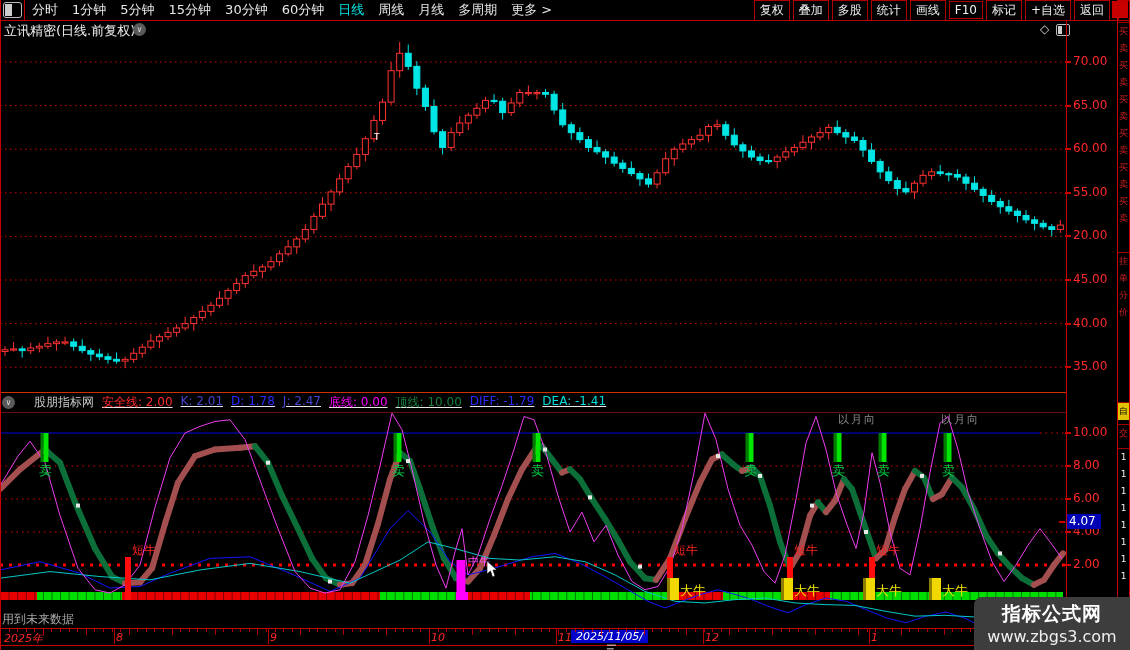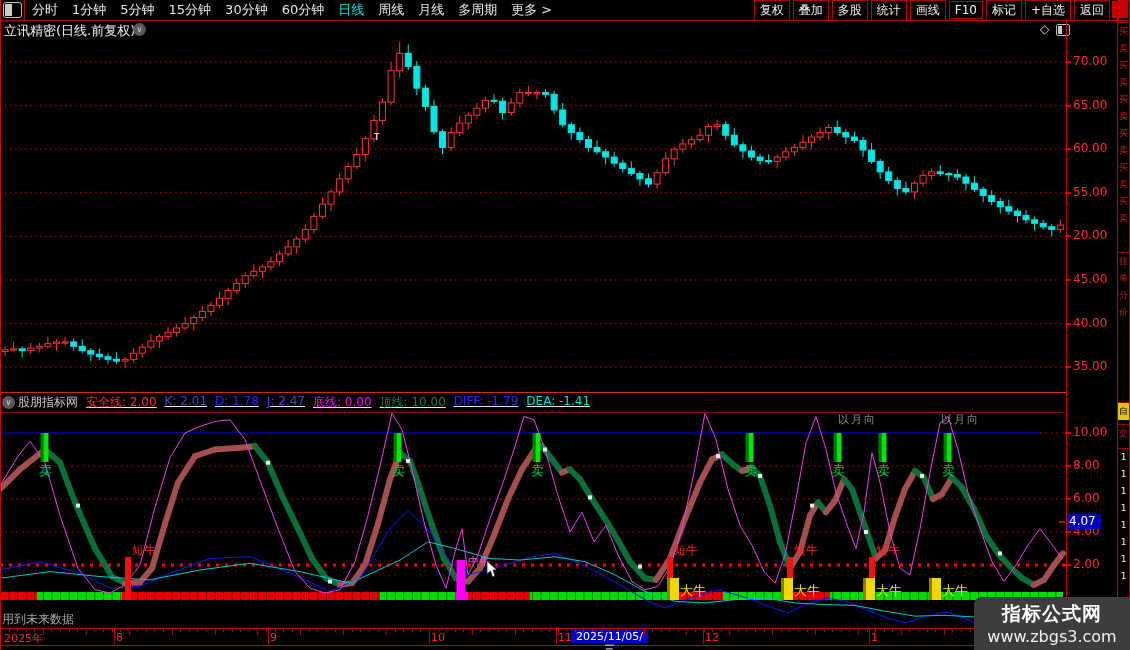--- a/index.html
+++ b/index.html
@@ -27,24 +27,24 @@
   #split-ic{left:1056px;top:3px;width:12px;height:10px;border:1px solid #bbb;border-radius:2px;}
   #split-ic i{position:absolute;left:1px;top:1px;width:4px;height:8px;background:#ccc;}
   
   .vline{width:1px;background:#c80000;}
   .hline{height:1px;background:#c80000;}
   
   .ylab{position:absolute;left:1073px;width:48px;font-size:12px;color:#ff2a2a;}
   .ylab:before{content:"";position:absolute;left:-8px;top:7px;width:6px;height:2px;background:#d40000;}
   
   #ind-header{left:0;top:393px;width:1066px;height:19px;display:flex;align-items:center;font-size:12px;}
-  #ind-src{color:#c8c8c8;margin-left:3px;margin-right:8px;white-space:nowrap;}
+  #ind-src{color:#c8c8c8;margin-left:19px;margin-right:8px;white-space:nowrap;}
   #ind-fields{display:flex;gap:8px;white-space:nowrap;text-decoration:underline;}
   
-  #x-axis{left:0;top:628px;width:1066px;height:16px;border-top:1px solid #c80000;border-bottom:1px solid #c80000;}
+  #x-axis{left:0;top:628px;width:1066px;height:16px;border-top:1px solid #c80000;border-bottom:1px solid #c80000;font-style:italic;}
   .xtick{position:absolute;top:0;width:1px;background:#b40000;}
   .month-lab{position:absolute;top:2px;font-size:11px;color:#ff2626;}
   #year-lab{position:absolute;left:4px;top:2px;font-size:11px;color:#ff2626;}
   #date-hl{position:absolute;top:1px;height:13px;background:#0000c8;color:#fff;font-size:11px;
            text-align:center;line-height:13px;}
   #footnote{left:2px;top:611px;font-size:12px;color:#a8a8a8;}
   
   #watermark{left:974px;top:597px;width:156px;height:53px;background:#3d3d3d;z-index:50;
              display:flex;flex-direction:column;justify-content:center;align-items:center;border-top-left-radius:8px;}
   #wm1{font-size:19px;font-weight:bold;color:#fff;letter-spacing:1px;}

